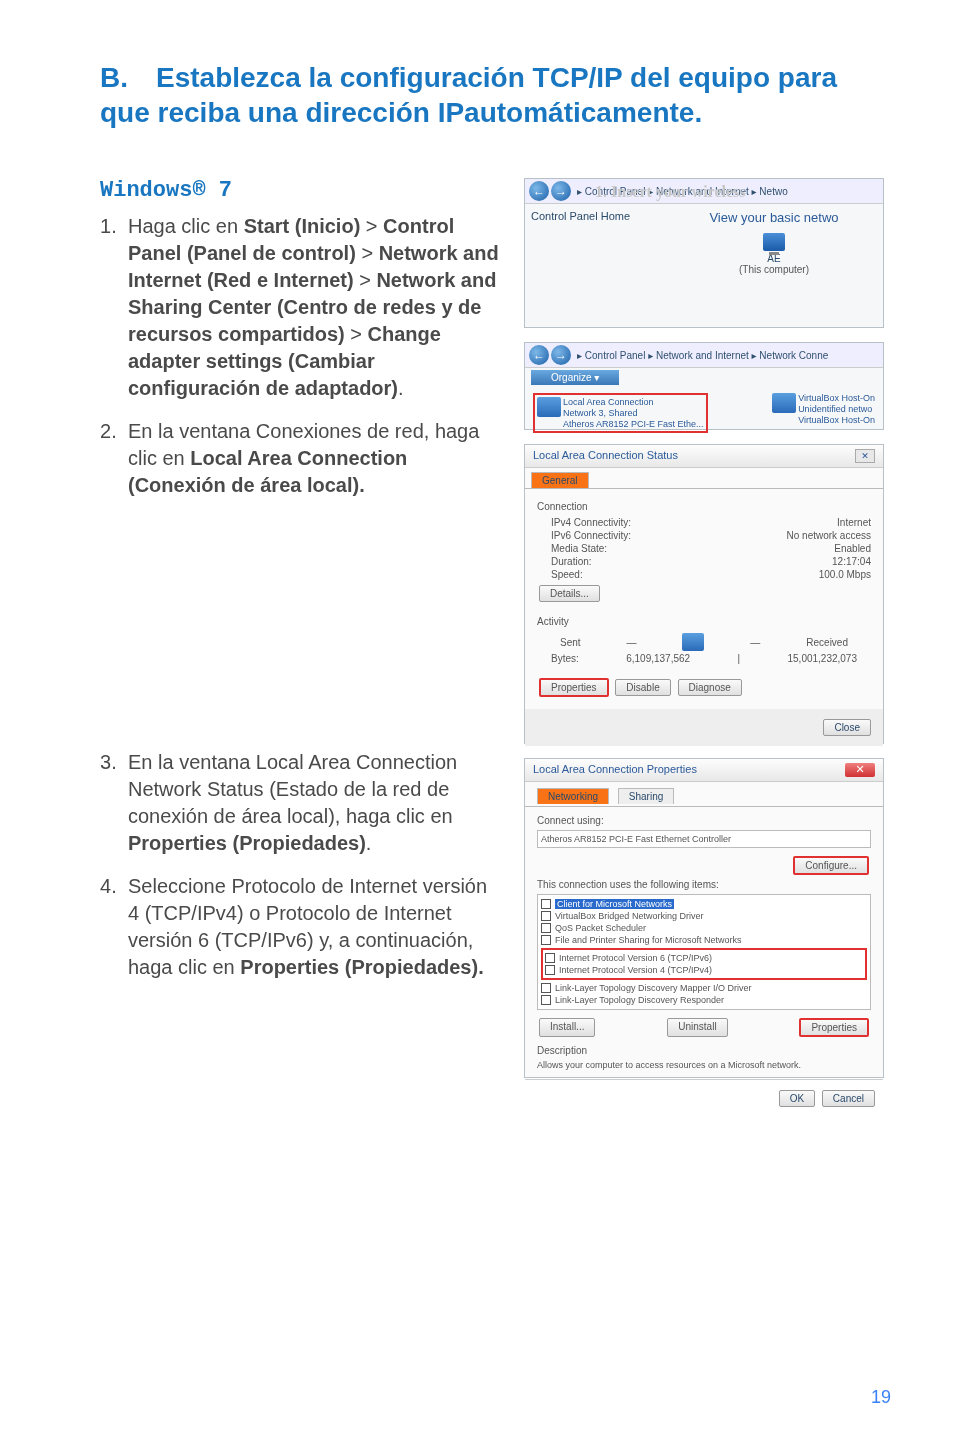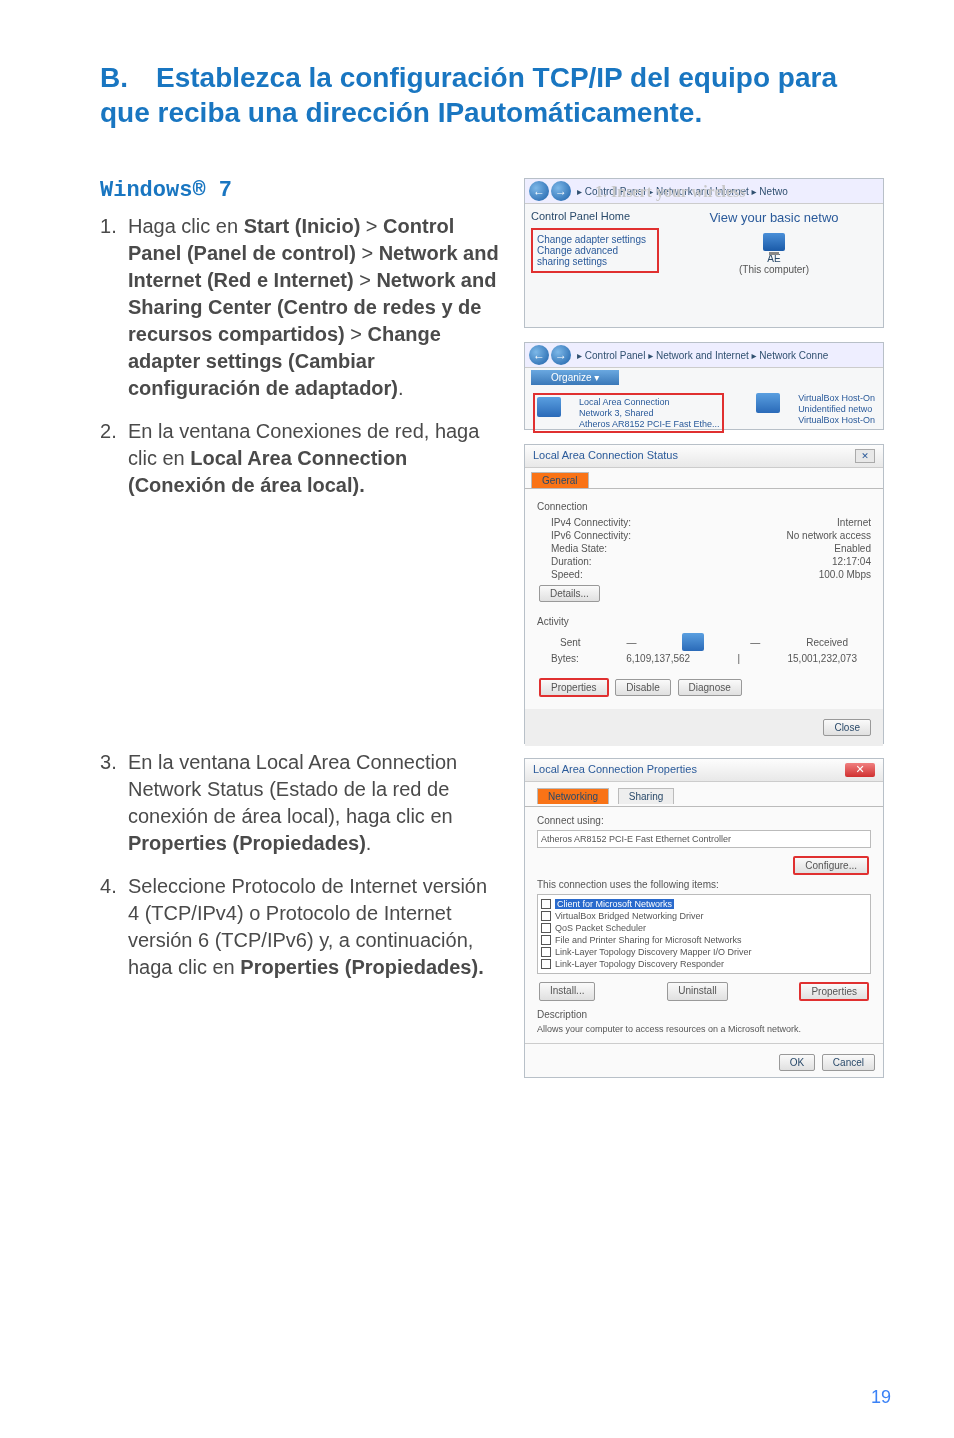--- a/index.html
+++ b/index.html
@@ -81,21 +81,21 @@
     .cp-box { border: 2px solid #e03030; padding: 4px; font-size: 10px; color: #2a5a9a; margin-top: 4px; }
     .p1-right { flex:1; padding: 6px; text-align: center; }
     .view-txt { color: #2a5a9a; font-size: 13px; }
     .comp-icon { width: 22px; height: 18px; background: linear-gradient(#4a8fd8,#1a5aa8); margin: 8px auto 2px; border-radius: 2px; position: relative; }
     .comp-icon::after { content:''; position:absolute; bottom:-4px; left:6px; width:10px; height:3px; background:#888; }
     .this-comp { font-size: 10px; color: #555; }
 
     
     .panel2 { height: 88px; }
     .p2-body { padding: 6px 8px; display: flex; justify-content: space-between; }
-    .conn-item { display: flex; gap: 18px; align-items: flex-start; }
+    .conn-item { display: flex; gap: 2px; align-items: flex-start; }
     .conn-icon { width: 24px; height: 20px; background: linear-gradient(#5a9fe0,#2a6ab8); border-radius: 2px; }
     .conn-txt { font-size: 9px; color: #2a5a9a; line-height: 1.2; }
     .redbox { border: 2px solid #e03030; padding: 2px; }
     .organize { font-size: 10px; color: #fff; background: linear-gradient(#6aa8e0,#3a78b8); padding: 2px 20px; display: inline-block; }
 
     
     .panel3 { height: 300px; background: #fafafa; padding: 0; }
     .dlg-title { background: linear-gradient(#fdfdfd,#e8e8e8); padding: 4px 8px; font-size: 11px; color: #2a5a9a; border-bottom: 1px solid #ccc; display:flex; justify-content: space-between;}
     .dlg-x { width: 20px; height: 14px; background: #e8e8e8; border: 1px solid #aaa; text-align:center; font-size:9px; line-height:12px;}
     .tab { border: 1px solid #bbb; border-bottom: none; padding: 2px 10px; font-size: 10px; display: inline-block; margin: 4px 0 0 6px; background: #f97316; }
@@ -160,24 +160,20 @@
     <div class="panel panel1">
       <div class="faded-title">1. Insert your wireless</div>
       <div class="nav-bar">
         <div class="nav-circle">←</div>
         <div class="nav-circle">→</div>
         <span class="crumb">▸ Control Panel ▸ Network and Internet ▸ Netwo</span>
       </div>
       <div class="p1-body">
         <div class="p1-left">
           <div class="cp-home">Control Panel Home</div>
-          <div class="cp-box">
-            <div>Change adapter settings</div>
-            <div>Change advanced sharing settings</div>
-          </div>
         </div>
         <div class="p1-right">
           <div class="view-txt">View your basic netwo</div>
           <div class="comp-icon"></div>
           <div>AE</div>
           <div class="this-comp">(This computer)</div>
         </div>
       </div>
     </div>
 
@@ -284,20 +280,30 @@
               <span>VirtualBox Bridged Networking Driver</span>
             </div>
           <div class="list-item">
               <span class="chk"></span>
               <span>QoS Packet Scheduler</span>
             </div>
           <div class="list-item">
               <span class="chk"></span>
               <span>File and Printer Sharing for Microsoft Networks</span>
             </div>
+          <div class="redline">
+            <div class="list-item">
+                <span class="chk"></span>
+                <span>Internet Protocol Version 6 (TCP/IPv6)</span>
+              </div>
+            <div class="list-item">
+                <span class="chk"></span>
+                <span>Internet Protocol Version 4 (TCP/IPv4)</span>
+              </div>
+          </div>
           <div class="list-item">
               <span class="chk"></span>
               <span>Link-Layer Topology Discovery Mapper I/O Driver</span>
             </div>
           <div class="list-item">
               <span class="chk"></span>
               <span>Link-Layer Topology Discovery Responder</span>
             </div>
         </div>
         <div class="btn-row">

